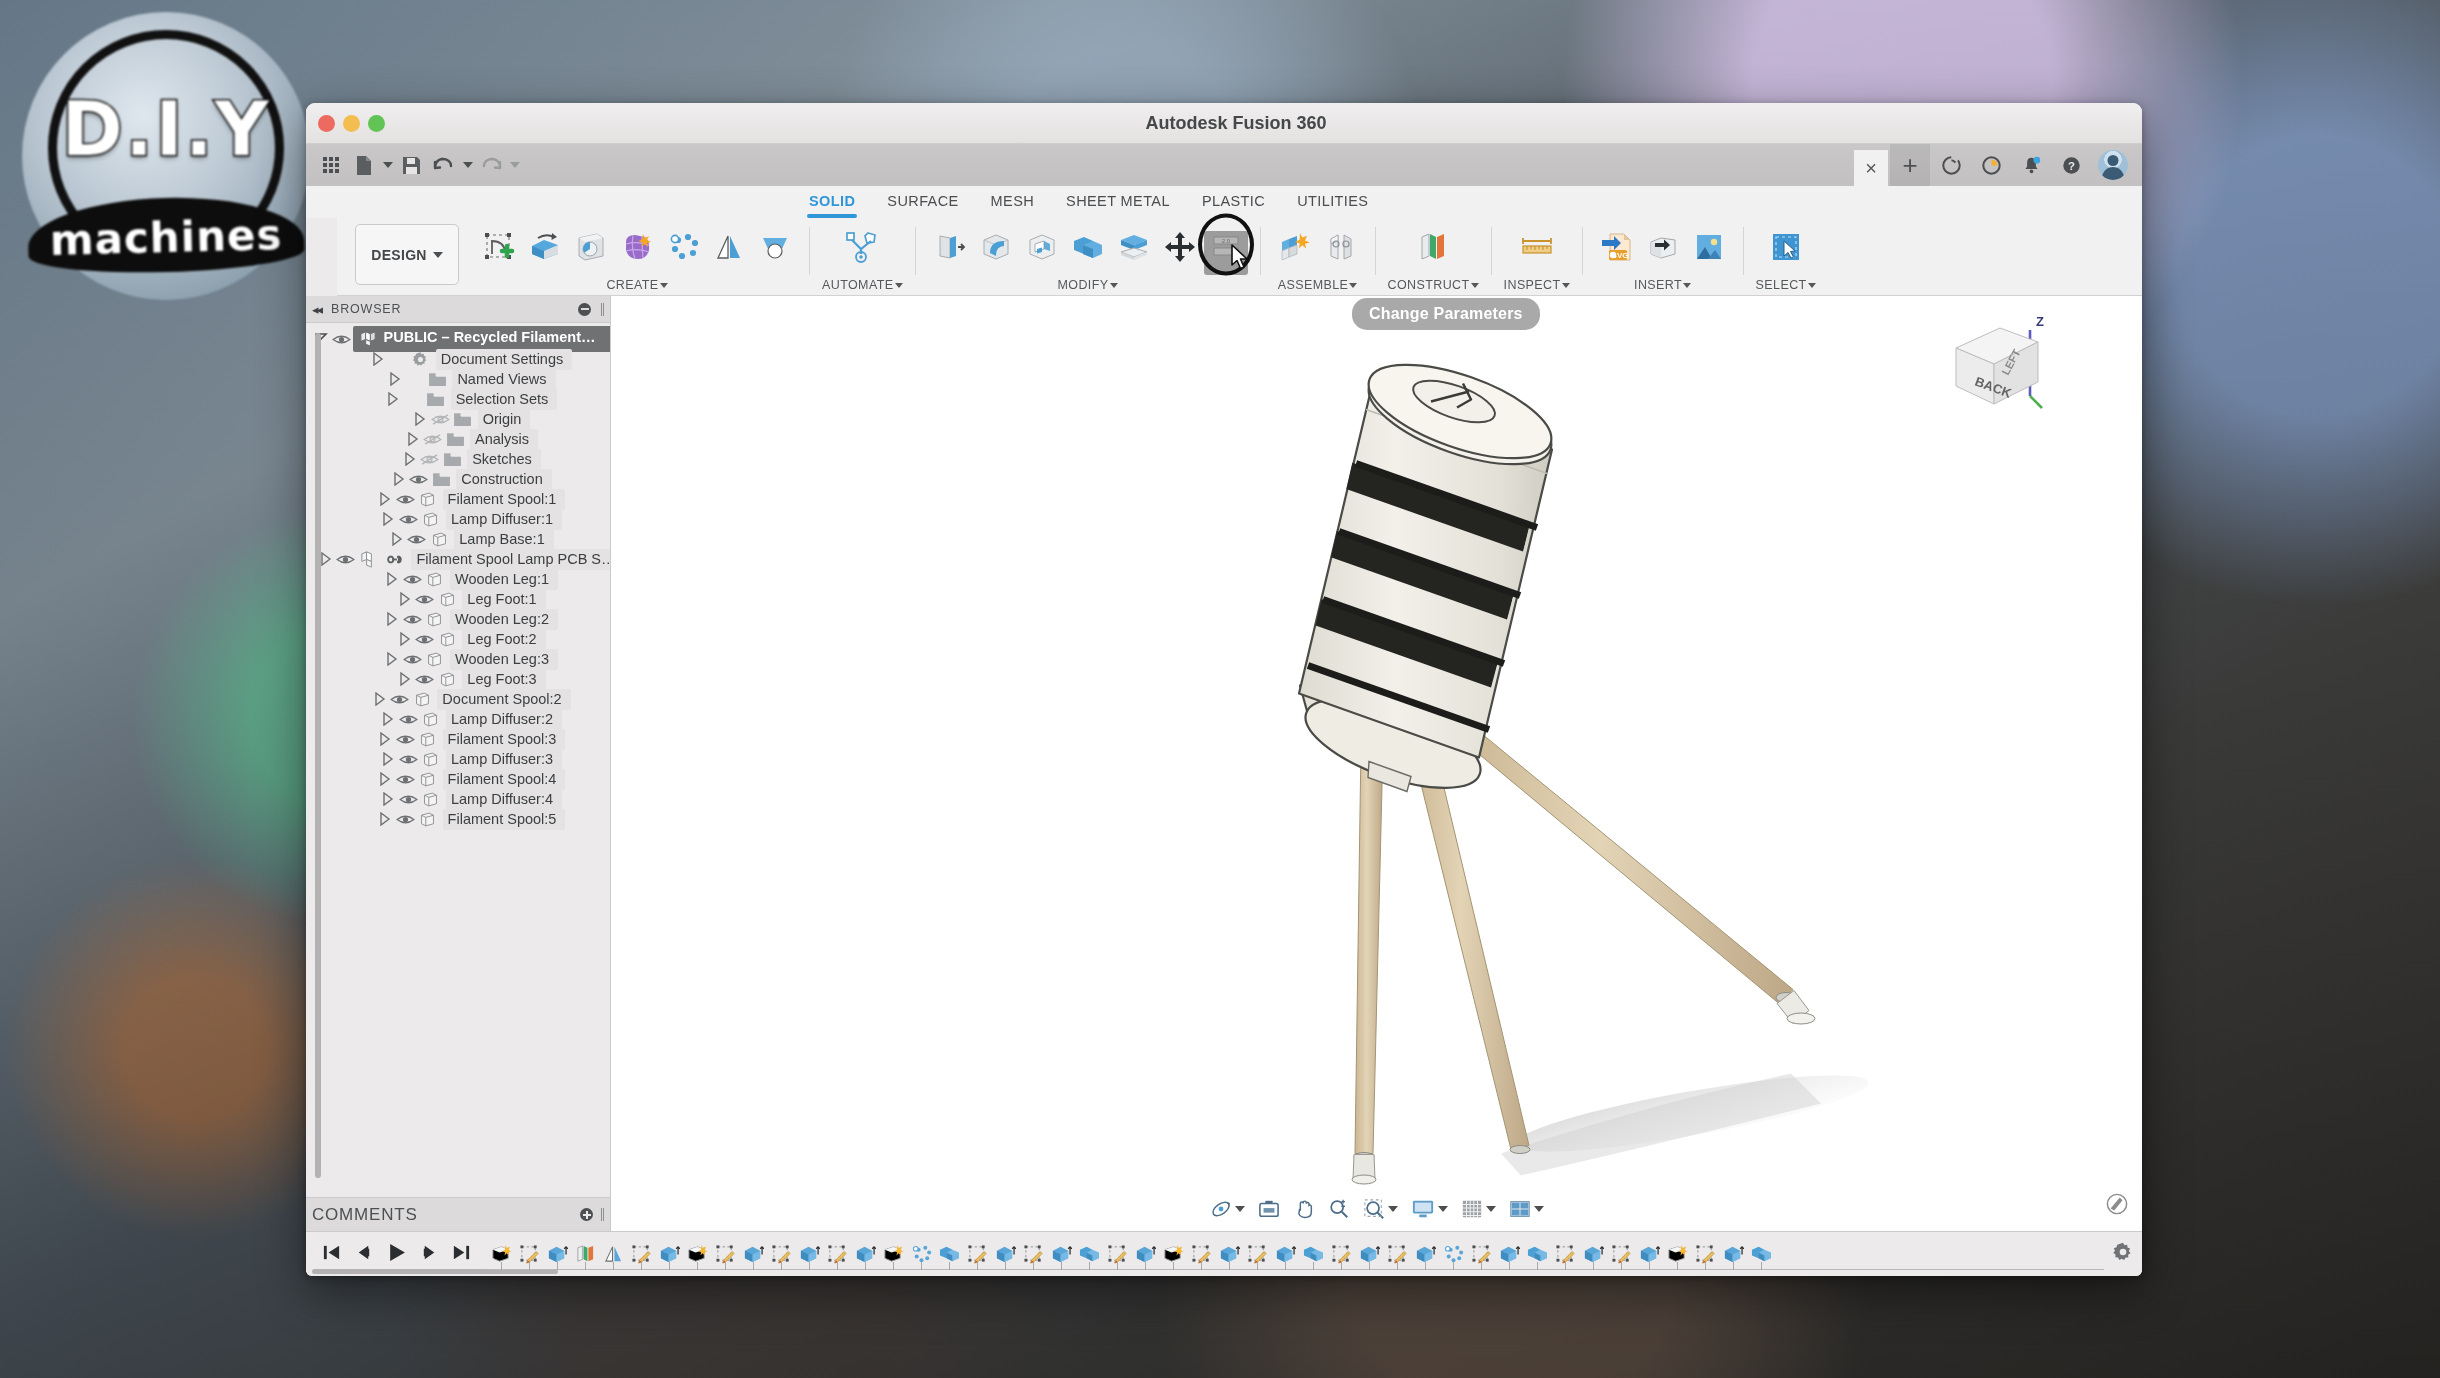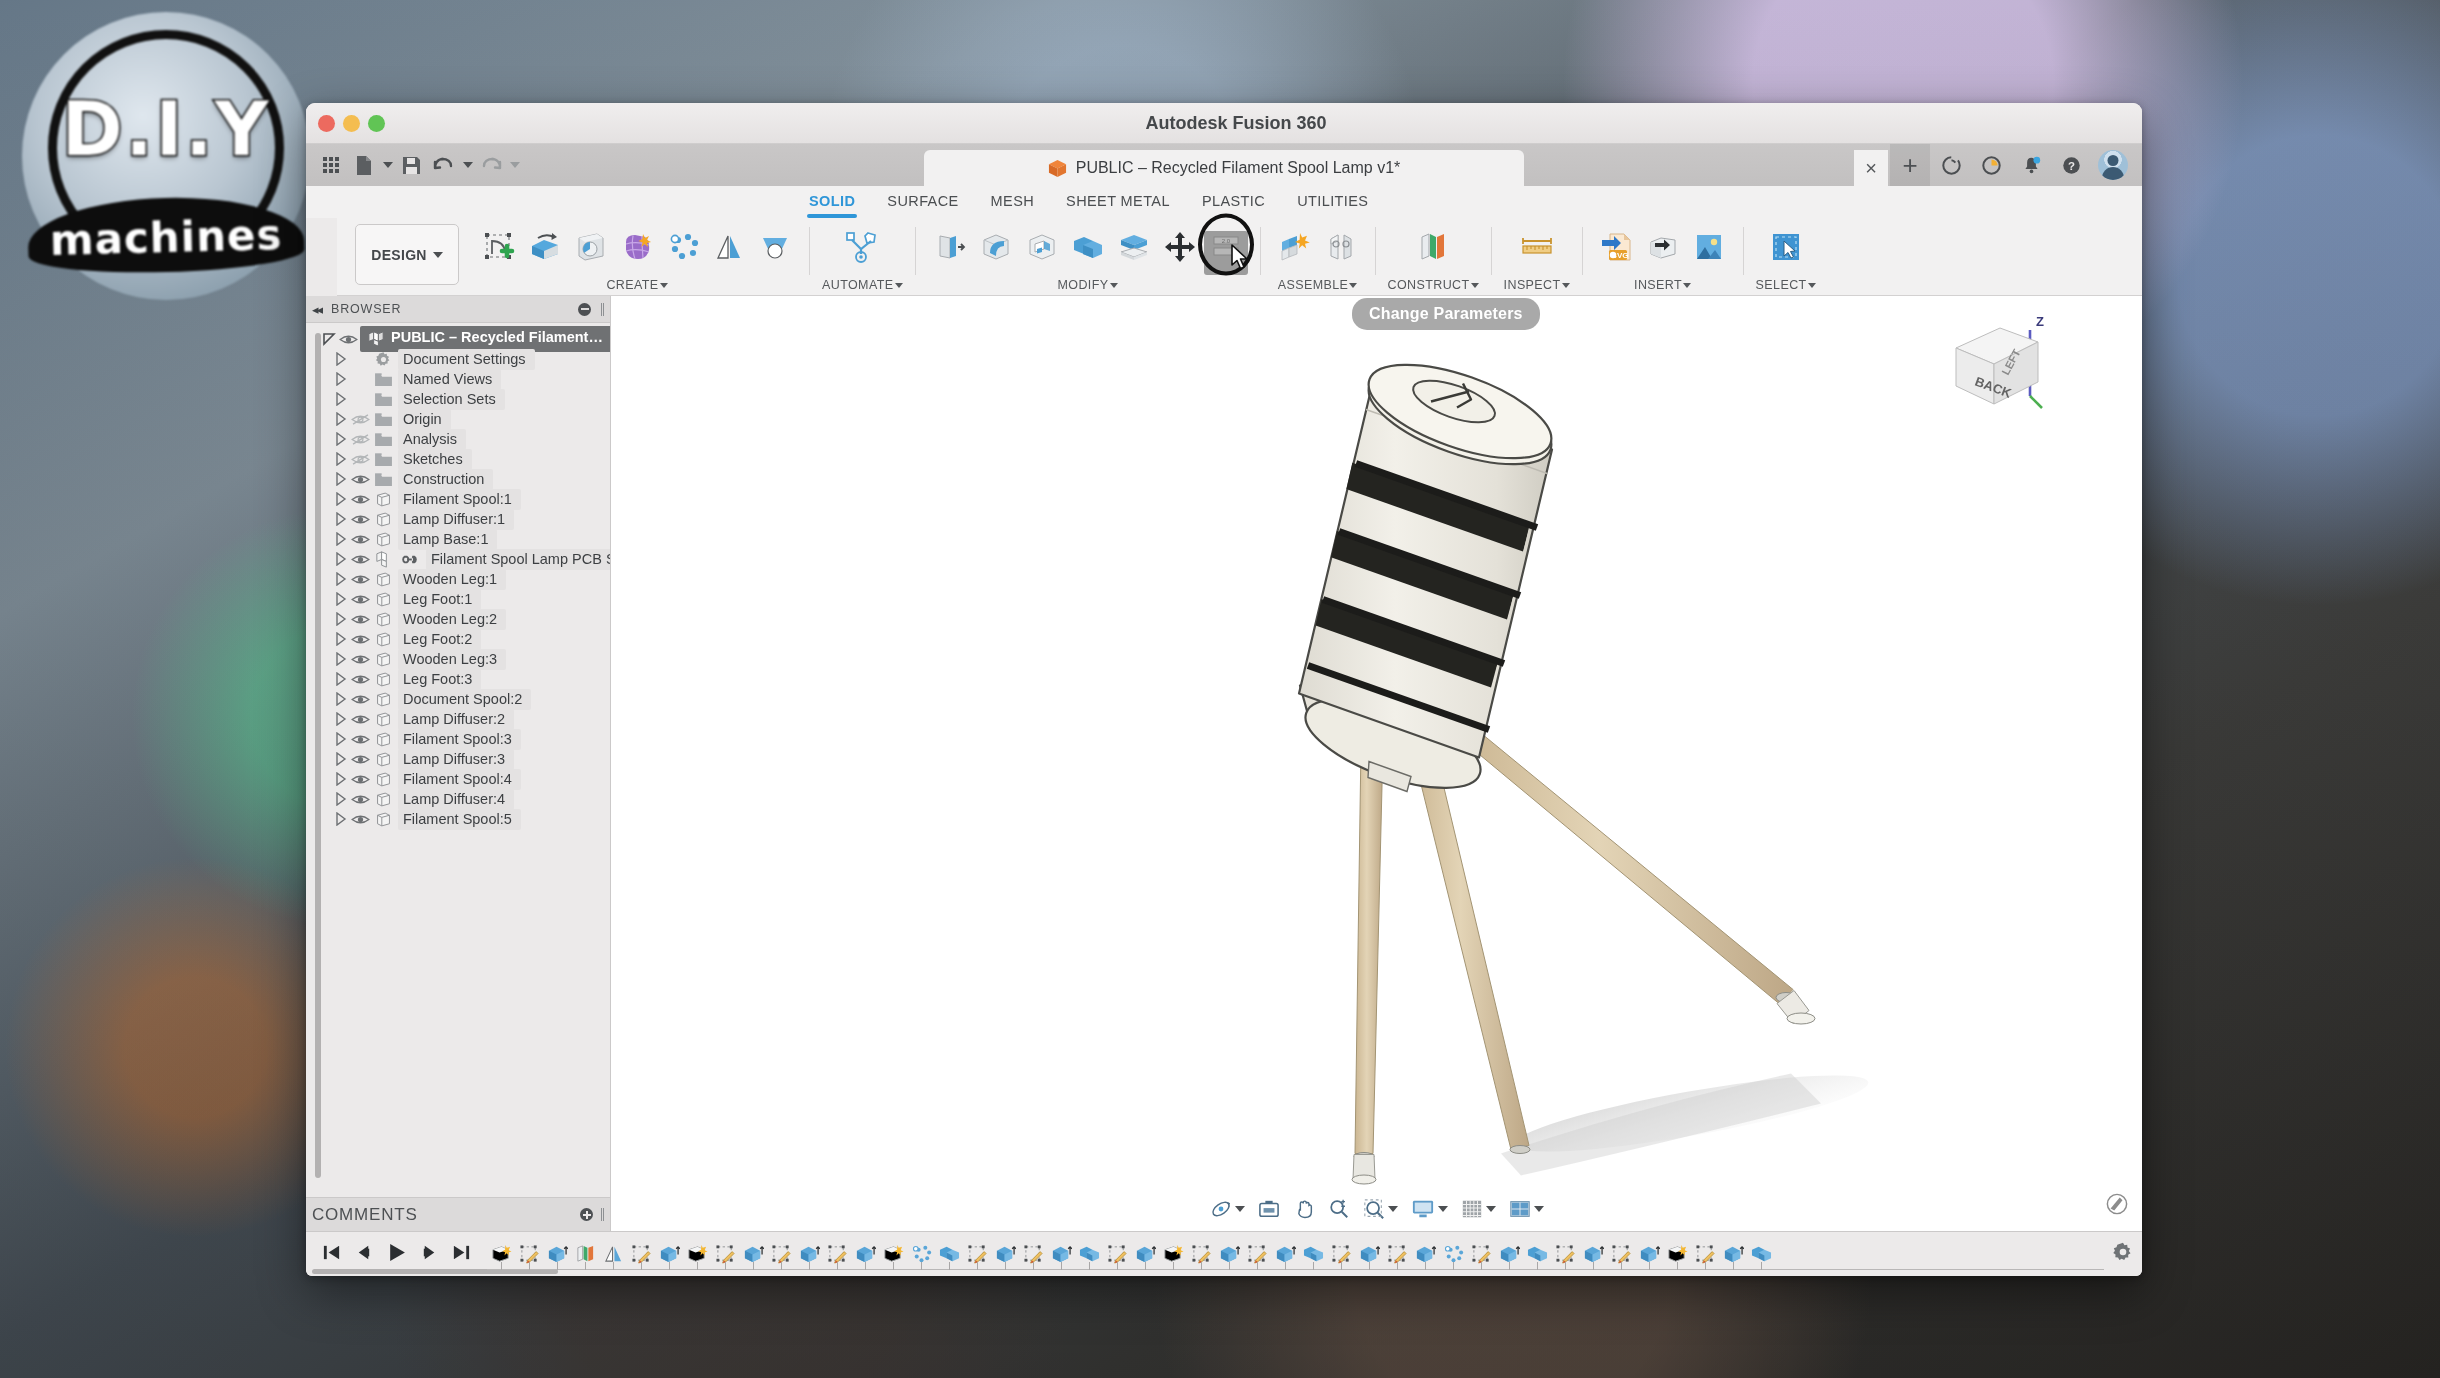--- a/index.html
+++ b/index.html
@@ -218,21 +218,21 @@
   .grip { width: 3px; height: 13px; border-left: 1px solid #8d9093; border-right: 1px solid #8d9093; }
 
   #tree { flex: 1 1 auto; overflow: hidden; position: relative; padding: 6px 0 0 0; background: #eceaea; }
   #treescroll {
     position: absolute; left: 9px; top: 10px; width: 6px; height: 845px;
     background: #b3b1b1; border-radius: 3px;
   }
   .trow {
     display: flex; align-items: center; height: 20px;
     padding-left: 26px; font-size: 14.5px; color: #3c3f42;
-    cursor: pointer; white-space: nowrap;
+    cursor: pointer; white-space: nowrap; justify-content: center;
   }
   .trow .tri {
     width: 17px; height: 17px; flex: 0 0 17px; display: flex; align-items: center; justify-content: center;
   }
   .trow .eye { width: 23px; flex: 0 0 23px; display: flex; align-items: center; justify-content: center; }
   .trow .ic { width: 22px; flex: 0 0 22px; display: flex; align-items: center; justify-content: center; margin-right: 4px;}
   .trow .lbl {
     background: #e4e2e2; padding: 2px 9px 3px 5px; border-radius: 2px;
   }
   .trow.root { padding-left: 14px; }
@@ -339,28 +339,20 @@
       <div class="caret"></div>
       <div class="qicon">
         <svg width="22" height="18" viewBox="0 0 22 18">
             <path d="M12 3 C18 3 20 8 20 12 M20 12 L20 6 M20 12 L15 11.5" stroke="#9a9d9f" stroke-width="2.4" fill="none" stroke-linecap="round"></path>
             <path d="M13 3 C7 3 4 6 4 10" stroke="#9a9d9f" stroke-width="2.4" fill="none" stroke-linecap="round"></path>
           </svg>
       </div>
       <div class="caret" style="border-top-color:#9a9d9f"></div>
     </div>
 
-    <div id="doctab">
-      <svg class="cube" viewBox="0 0 20 20">
-        <path d="M10 1 19 5.5 10 10 1 5.5z" fill="#f0853b"></path>
-        <path d="M1 5.5 10 10v9L1 14.5z" fill="#d86a26"></path>
-        <path d="M19 5.5 10 10v9l9-4.5z" fill="#e2762f"></path>
-      </svg>
-      <span>PUBLIC – Recycled Filament Spool Lamp v1*</span>
-    </div>
 
     <div id="tabright">
       <div class="tabclose">×</div>
       <div class="tabplus">+</div>
       <div class="tribtn">
         <svg width="21" height="21" viewBox="0 0 22 22">
             <circle cx="11" cy="11" r="8.6" fill="none" stroke="#4c4f52" stroke-width="2.1" stroke-dasharray="40 8"></circle>
             <path d="M11 5.5 A5.5 5.5 0 0 1 15 8" stroke="#4c4f52" stroke-width="2.1" fill="none"></path>
           </svg>
       </div>

